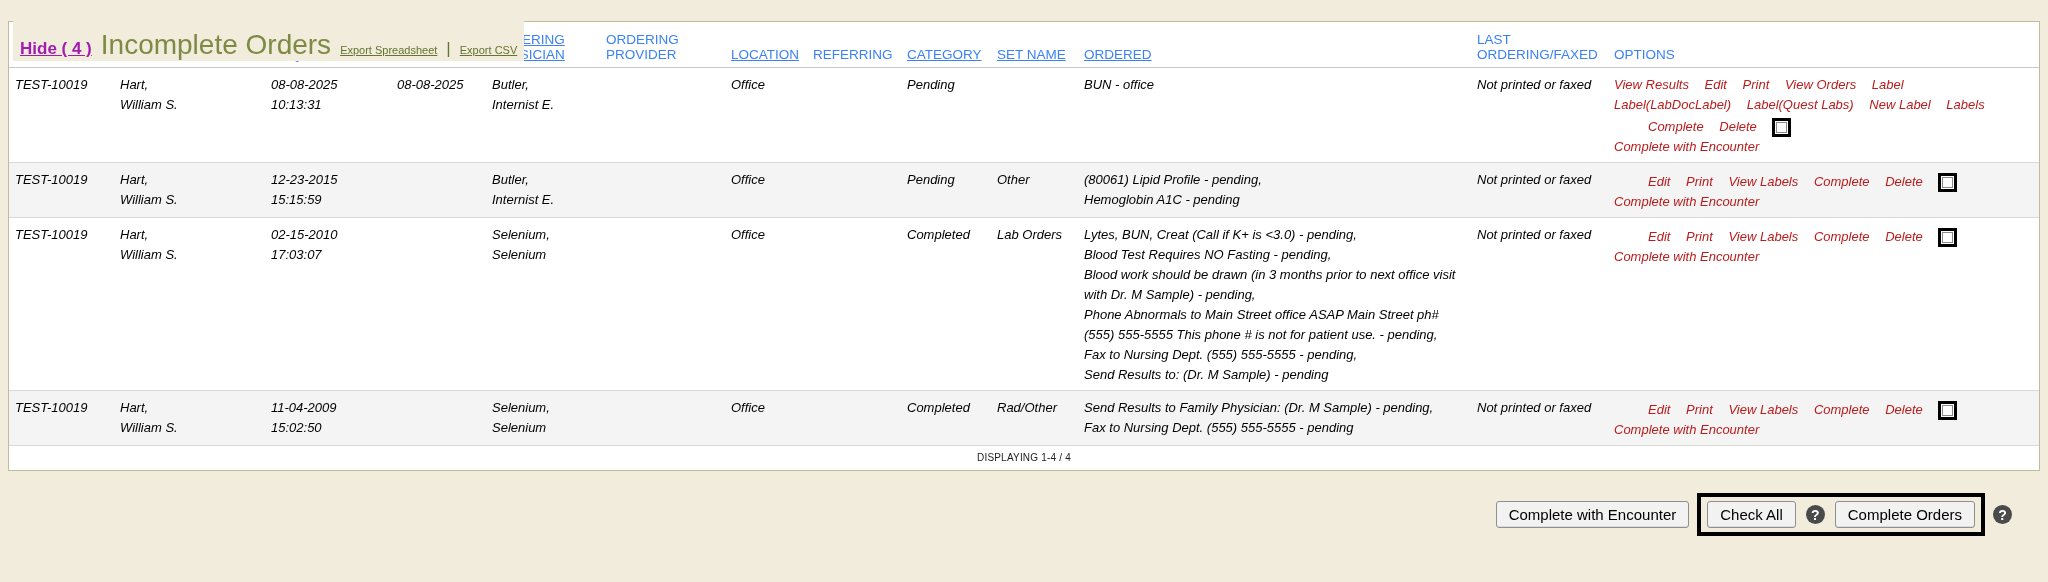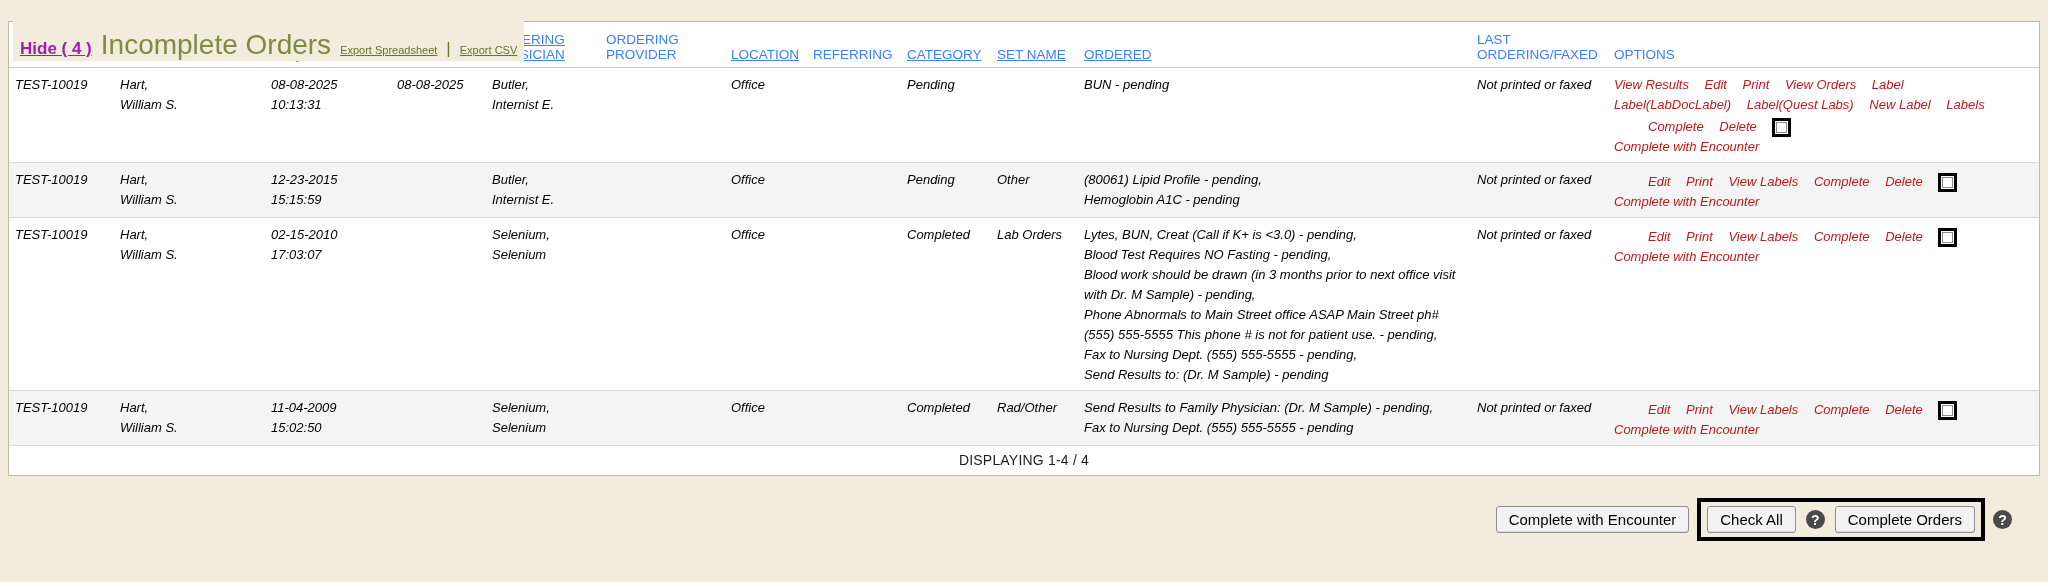--- a/index.html
+++ b/index.html
@@ -53,21 +53,21 @@
   .optline { margin-top:2px;margin-left:34px; }
   .cbx {
     display:inline-flex; align-items:center; justify-content:center;
     width:19px; height:19px;
     border:3px solid #000; background:#fff;
     vertical-align:middle; cursor:pointer;
   }
   .cbx-inner { width:11px; height:11px; border:1px solid #8a8a8a; background:#fff; }
 
   .displaying {
-    text-align:center; font-size:14px; color:#1d1d1d;
+    text-align:center; font-size:10px; color:#1d1d1d;
     padding:6px 0 7px 0;
     letter-spacing:0.2px;
   }
 
   .footer {
     display:flex; justify-content:flex-end; align-items:center;
     padding:22px 36px 0 0; gap:8px;
   }
   .btn {
     font-family:"Liberation Sans", sans-serif;
@@ -151,21 +151,21 @@
           <td>08-08-2025
 10:13:31</td>
           <td>08-08-2025</td>
           <td>Butler,
 Internist E.</td>
           <td></td>
           <td>Office</td>
           <td></td>
           <td>Pending</td>
           <td></td>
-          <td>BUN - pending</td>
+          <td>BUN - office</td>
           <td>Not printed or faxed</td>
           <td class="options"><span><a>View Results</a> <a>Edit</a> <a>Print</a> <a>View Orders</a> <a>Label</a> <a>Label(LabDocLabel)</a> <a>Label(Quest Labs)</a> <a>New Label</a> <a>Labels</a> </span><div class="optline"><a>Complete</a> <a>Delete</a> <span class="cbx">
                 <span class="cbx-inner"></span>
               </span></div><div><a>Complete with Encounter</a></div></td>
         </tr>
         <tr class="alt">
           <td>TEST-10019</td>
           <td>Hart,
 William S.</td>
           <td></td>

